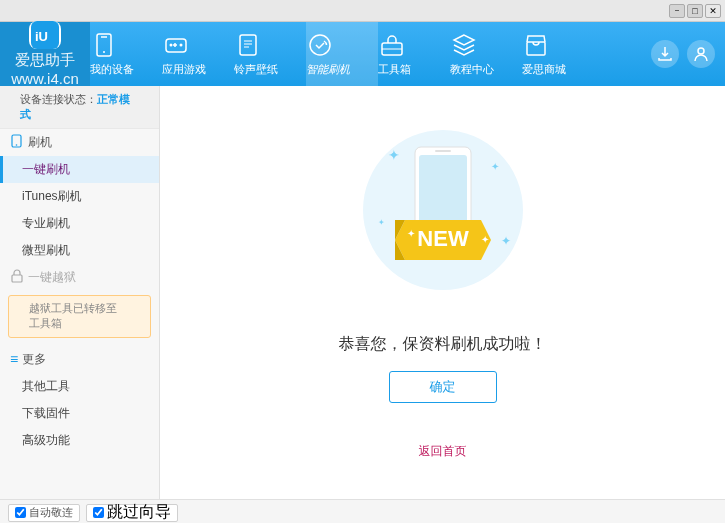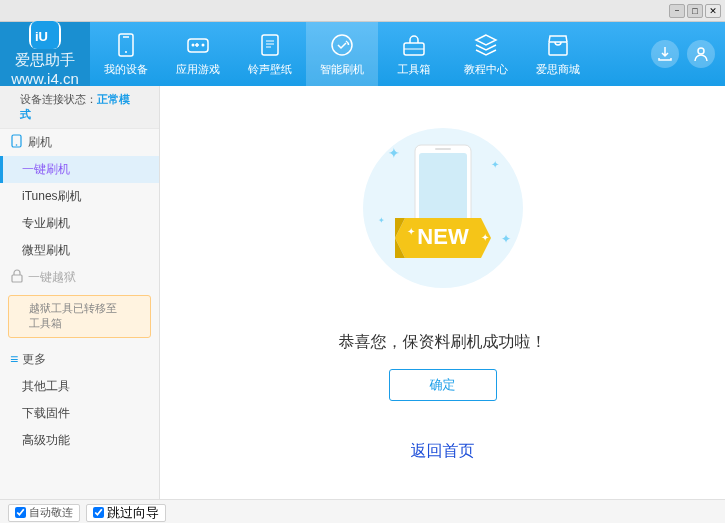--- a/index.html
+++ b/index.html
@@ -57,21 +57,21 @@
     .logo-text { font-size: 15px; color: rgba(255,255,255,0.9); }
 
     .nav-items {
       display: flex;
       flex: 1;
       height: 100%;
     }
     .nav-item {
       display: flex;
       flex-direction: column;
-      align-items: center;
+      align-items: flex-start;
       justify-content: center;
       width: 72px;
       height: 100%;
       color: white;
       cursor: pointer;
       font-size: 11px;
       position: relative;
     }
     .nav-item.active { background: rgba(255,255,255,0.2); }
     .nav-icon {
@@ -130,21 +130,21 @@
     .sidebar-group-label .icon { margin-right: 4px; color: #1a9de8; }
 
     .sidebar-item {
       padding: 5px 10px 5px 22px;
       font-size: 12px;
       color: #444;
       cursor: pointer;
     }
     .sidebar-item.active {
       background: #e0f0fb;
-      color: #8b5cf6;
+      color: #701a75;
       border-left: 3px solid #1a9de8;
       padding-left: 19px;
     }
 
     .sidebar-note {
       margin: 4px 8px;
       padding: 5px 20px;
       background: #fff3e0;
       border: 1px solid #ffcc80;
       border-radius: 3px;
@@ -182,22 +182,22 @@
       padding: 6px 40px;
       background: white;
       border: 1px solid #1a9de8;
       border-radius: 3px;
       color: #1a9de8;
       font-size: 13px;
       cursor: pointer;
     }
 
     .back-link {
-      font-size: 16px;
-      color: #1d4ed8;
+      font-size: 12px;
+      color: #be185d;
       cursor: pointer;
       text-decoration: none;
       margin-top: 24px;
     }
 
     
     .bottom-bar {
       height: 24px;
       background: #f5f5f5;
       border-top: 1px solid #e0e0e0;
@@ -257,21 +257,21 @@
       <div class="nav-icon">
         <svg width="24" height="24" viewBox="0 0 24 24" fill="none">
           <rect x="4" y="2" width="16" height="20" rx="2" stroke="white" stroke-width="1.5"></rect>
           <line x1="8" y1="8" x2="16" y2="8" stroke="white" stroke-width="1"></line>
           <line x1="8" y1="11" x2="16" y2="11" stroke="white" stroke-width="1"></line>
           <line x1="8" y1="14" x2="13" y2="14" stroke="white" stroke-width="1"></line>
         </svg>
       </div>
       <span>铃声壁纸</span>
     </div>
-    <div class="nav-item active" style="background:rgba(255,255,255,0.2);">
+    <div class="nav-item active" style="background:rgba(255,255,255,0.2);font-style:italic;">
       <div class="nav-icon">
         <svg width="24" height="24" viewBox="0 0 24 24" fill="none">
           <path d="M12 2C6.5 2 2 6.5 2 12s4.5 10 10 10 10-4.5 10-10S17.5 2 12 2z" stroke="white" stroke-width="1.5"></path>
           <path d="M8 12l3 3 5-5" stroke="white" stroke-width="1.5"></path>
           <path d="M16 8c1.5 1 2.5 2.5 2.5 4" stroke="white" stroke-width="1.5"></path>
         </svg>
       </div>
       <span>智能刷机</span>
     </div>
     <div class="nav-item">
@@ -423,17 +423,17 @@
 
 <div style="height: 54px; background: #f5f5f5; border-top: 1px solid #e0e0e0;">
 
   <div style="display:flex; align-items:center; padding: 4px 8px; gap:6px; height:26px; border-bottom: 1px solid #e8e8e8;">
     <label class="bottom-bar" style="display:flex; align-items:center; gap:3px; border:1px solid #d0d0d0; padding:1px 6px; border-radius:2px; background:white; cursor:pointer; height:18px;">
       <input type="checkbox" checked="" style="width: 11px; height: 11px; margin: 0px;">
       <span style="font-size:11px;">自动敬连</span>
     </label>
     <label style="display:flex; align-items:center; gap:3px; border:1px solid #d0d0d0; padding:1px 6px; border-radius:2px; background:white; cursor:pointer; height:18px;">
       <input type="checkbox" checked="" style="width: 11px; height: 11px; margin: 0px;">
-      <span style="font-size:13px;">跳过向导</span>
+      <span style="font-size:16px;">跳过向导</span>
     </label>
   </div>
 
 </div>
 
 </body></html>

